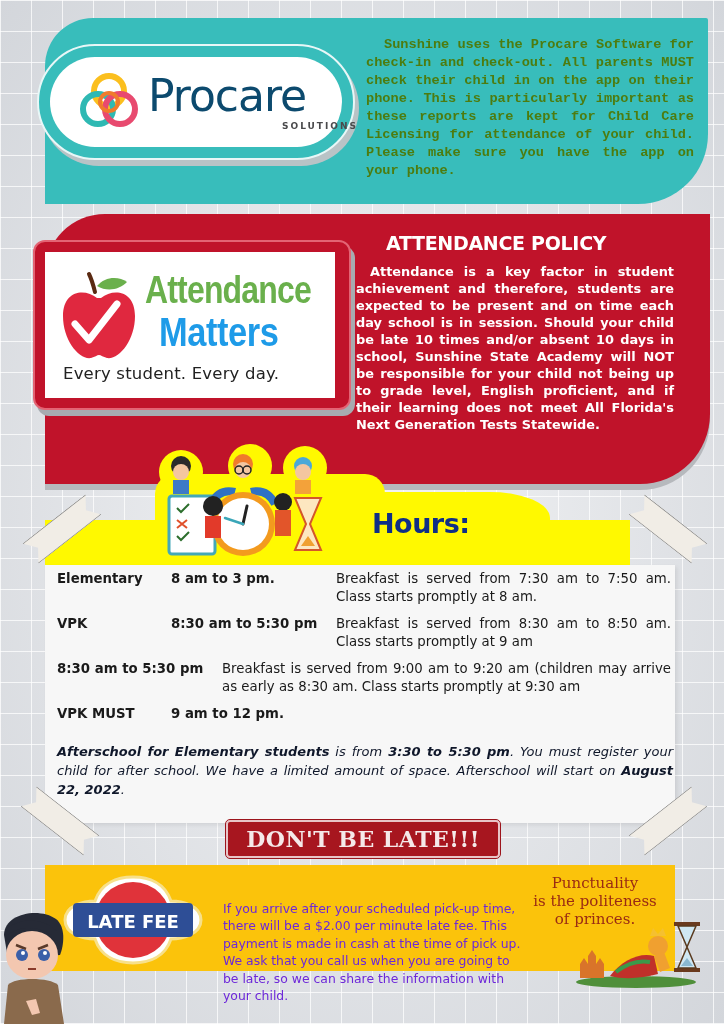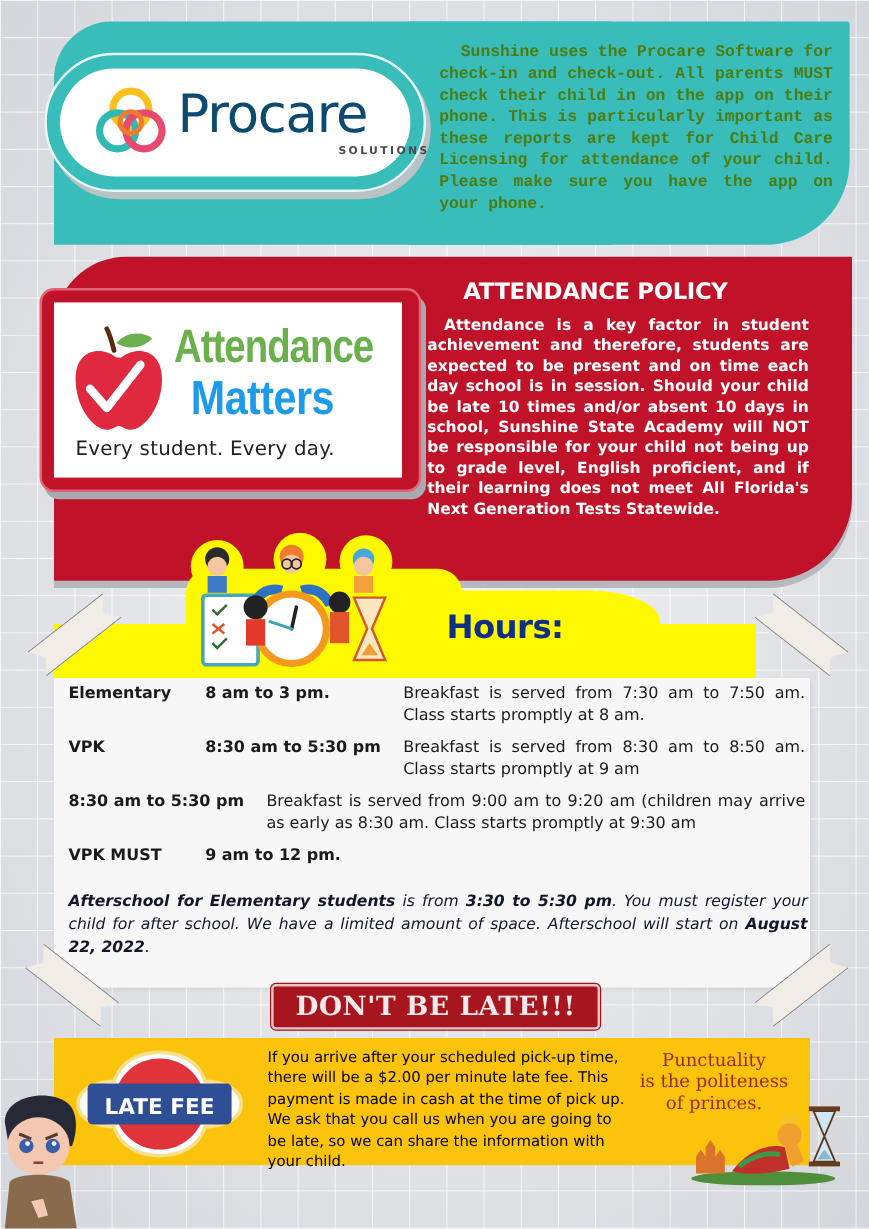--- a/index.html
+++ b/index.html
@@ -160,23 +160,23 @@
     display: flex; align-items: center; justify-content: center;
     color: #f5e9e9; font-family: "DejaVu Serif", serif; font-weight: bold;
     font-size: 22px; letter-spacing: 0.5px;
   }
   .orange-panel {
     left: 45px; top: 865px; width: 630px; height: 106px;
     background: #fbc30b;
   }
   .late-badge { left: 55px; top: 875px; width: 155px; height: 90px; }
   .late-text {
-    left: 223px; top: 872px; width: 300px;
+    left: 223px; top: 900px; width: 300px;
     font-family: "DejaVu Sans", sans-serif; font-size: 12.4px; line-height: 17.4px;
-    color: #000000;
+    color: #6d28d9;
   }
   .quote {
     left: 520px; top: 874px; width: 150px;
     font-family: "DejaVu Serif", serif; font-size: 15px; line-height: 18px;
     color: #9a2b14; text-align: center;
   }
   .boy-illustration { left: 0px; top: 905px; width: 70px; height: 119px; }
   .king-illustration { left: 576px; top: 916px; width: 132px; height: 72px; }
 </style>
 </head>

